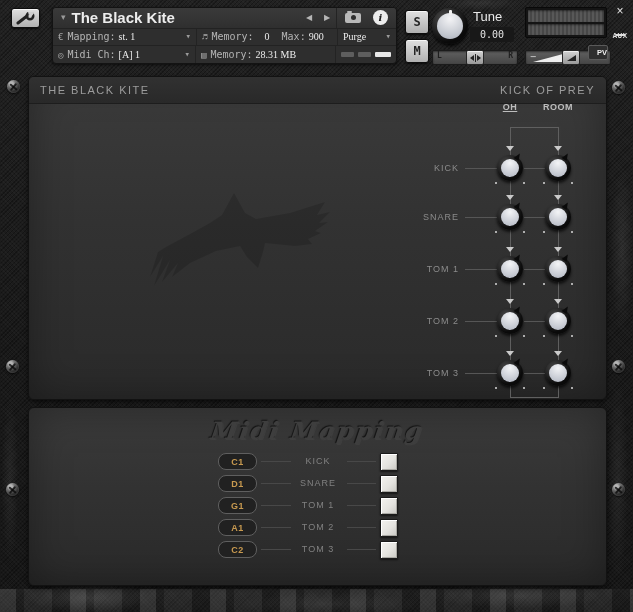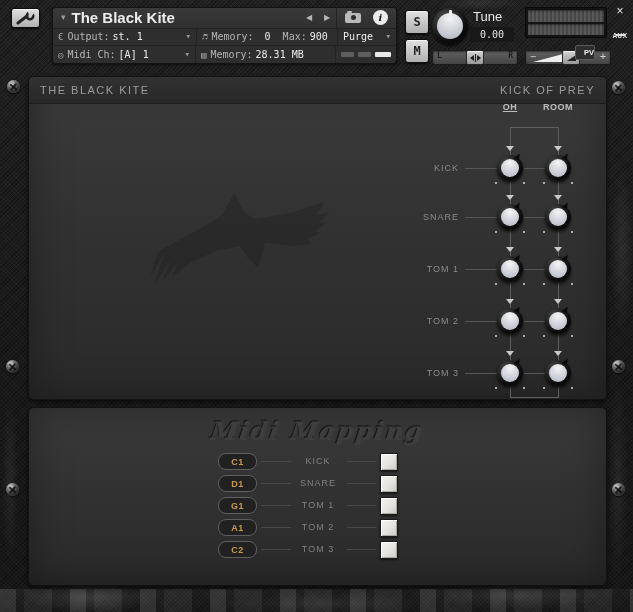--- a/index.html
+++ b/index.html
@@ -38,21 +38,21 @@
   .title-block{position:absolute;left:52px;top:7px;width:343px;height:55px;background:#2e2e2e;
     border:1px solid #131313;border-radius:4px;box-shadow:0 1px 3px rgba(0,0,0,.6);
     display:flex;flex-direction:column;color:#c7c7c7;}
   .tb-row1{height:20px;display:flex;align-items:center;background:linear-gradient(180deg,#3a3a3a,#2f2f2f);
     border-bottom:1px solid #222;border-radius:3px 3px 0 0;}
   .tb-row{height:17px;display:flex;align-items:center;font:10px "DejaVu Sans Mono",monospace;}
   .tb-row2{border-bottom:1px solid #222;}
   .cell{display:flex;align-items:center;height:100%;box-sizing:border-box;padding:0 5px;}
   .c1{width:143px;} .c2{width:141px;border-left:1px solid #232323;} .c3{flex:1;border-left:1px solid #232323;}
   .caret{color:#9a9a9a;font-size:9px;line-height:1;}
-  .lbl{color:#b4b4b4;margin:0 3px 0 4px;} .val{color:#ececec;}
+  .lbl{color:#b4b4b4;margin:0 3px 0 4px;} .val{color:#ececec;font-family:Liberation Serif, serif;}
   .icon-g{color:#a8a8a8;font-size:9px;}
   .inst-title{font:bold 15px "Liberation Sans",sans-serif;color:#ededed;margin-left:6px;flex:1;}
   .nav-arrow{width:18px;text-align:center;color:#b5b5b5;font-size:8px;cursor:default;}
   .tb-tools{display:flex;align-items:center;height:100%;border-left:1px solid #232323;padding:0 8px;gap:12px;}
   .camera{position:relative;width:16px;height:10px;background:#b9b9b9;border-radius:2px;}
   .camera::before{content:"";position:absolute;left:5.5px;top:2.5px;width:5px;height:5px;border-radius:50%;background:#2e2e2e;}
   .camera::after{content:"";position:absolute;left:2px;top:-2px;width:5px;height:2px;background:#b9b9b9;border-radius:1px;}
   .info-btn{width:15px;height:15px;border-radius:50%;background:#ececec;color:#1d1d1d;
     font:bold italic 10px "DejaVu Serif",serif;display:flex;align-items:center;justify-content:center;}
   .spacer{flex:1;}
@@ -87,21 +87,21 @@
   .vol-handle{left:36px;}
   .vol-handle i{display:block;width:0;height:0;border-left:9px solid transparent;border-bottom:6px solid #232323;}
   .meters{position:absolute;left:525px;top:7px;width:82px;height:31px;background:#141414;border:1px solid #090909;
     border-radius:2px;box-sizing:border-box;padding:2px;display:flex;flex-direction:column;gap:2px;}
   .meter{flex:1;background:repeating-linear-gradient(90deg,#585858 0 2px,#474747 2px 4px);box-shadow:inset 0 1px 2px rgba(0,0,0,.5);}
   
   .winbtn{position:absolute;left:610px;width:20px;text-align:center;color:#e3e3e3;}
   .wb-close{top:4px;font:12px "Liberation Sans",sans-serif;}
   .wb-min{top:22px;} .wb-min b{display:inline-block;width:9px;height:2px;background:#dedede;}
   .wb-aux{top:32px;font:bold 6.5px "Liberation Sans",sans-serif;letter-spacing:.5px;}
-  .wb-pv{top:45px;left:575px;width:18px;height:13px;background:#2e2e2e;border:1px solid #5a5a5a;border-radius:2px;
+  .wb-pv{top:45px;left:588px;width:18px;height:13px;background:#2e2e2e;border:1px solid #5a5a5a;border-radius:2px;
     font:bold 7.5px "Liberation Sans",sans-serif;line-height:13px;color:#f0f0f0;text-align:right;}
   
   .panel{position:absolute;left:28px;width:577px;border:1px solid #121212;border-radius:6px;
     background:linear-gradient(180deg,#3b3b3b 0%,#323232 45%,#2a2a2a 100%);
     box-shadow:inset 0 0 40px rgba(0,0,0,.35), 0 2px 4px rgba(0,0,0,.6);}
   .panel-main{top:76px;height:322px;}
   .panel-midi{top:407px;height:177px;}
   .panel-head{position:absolute;left:0;top:0;right:0;height:26px;border-bottom:1px solid #1d1d1d;
     background:linear-gradient(180deg,#313131,#292929);border-radius:5px 5px 0 0;
     display:flex;align-items:center;justify-content:space-between;padding:0 11px;
@@ -173,21 +173,21 @@
       <span class="nav-arrow">◀</span>
       <span class="nav-arrow">▶</span>
       <span class="tb-tools">
         <span class="camera"></span>
         <span class="info-btn">i</span>
       </span>
     </div>
     <div class="tb-row tb-row2">
       <span class="cell c1">
         <span class="icon-g">€</span>
-        <span class="lbl">Output:</span>
+        <span class="lbl">Mapping:</span>
         <span class="val">st. 1</span>
         <span class="spacer"></span>
         <span class="caret">▾</span>
       </span>
       <span class="cell c2">
         <span class="icon-g">♬</span>
         <span class="lbl">Memory:</span>
         <span class="val" style="margin-left:8px;">0</span>
         <span class="lbl" style="margin-left:12px;">Max:</span>
         <span class="val">900</span>

